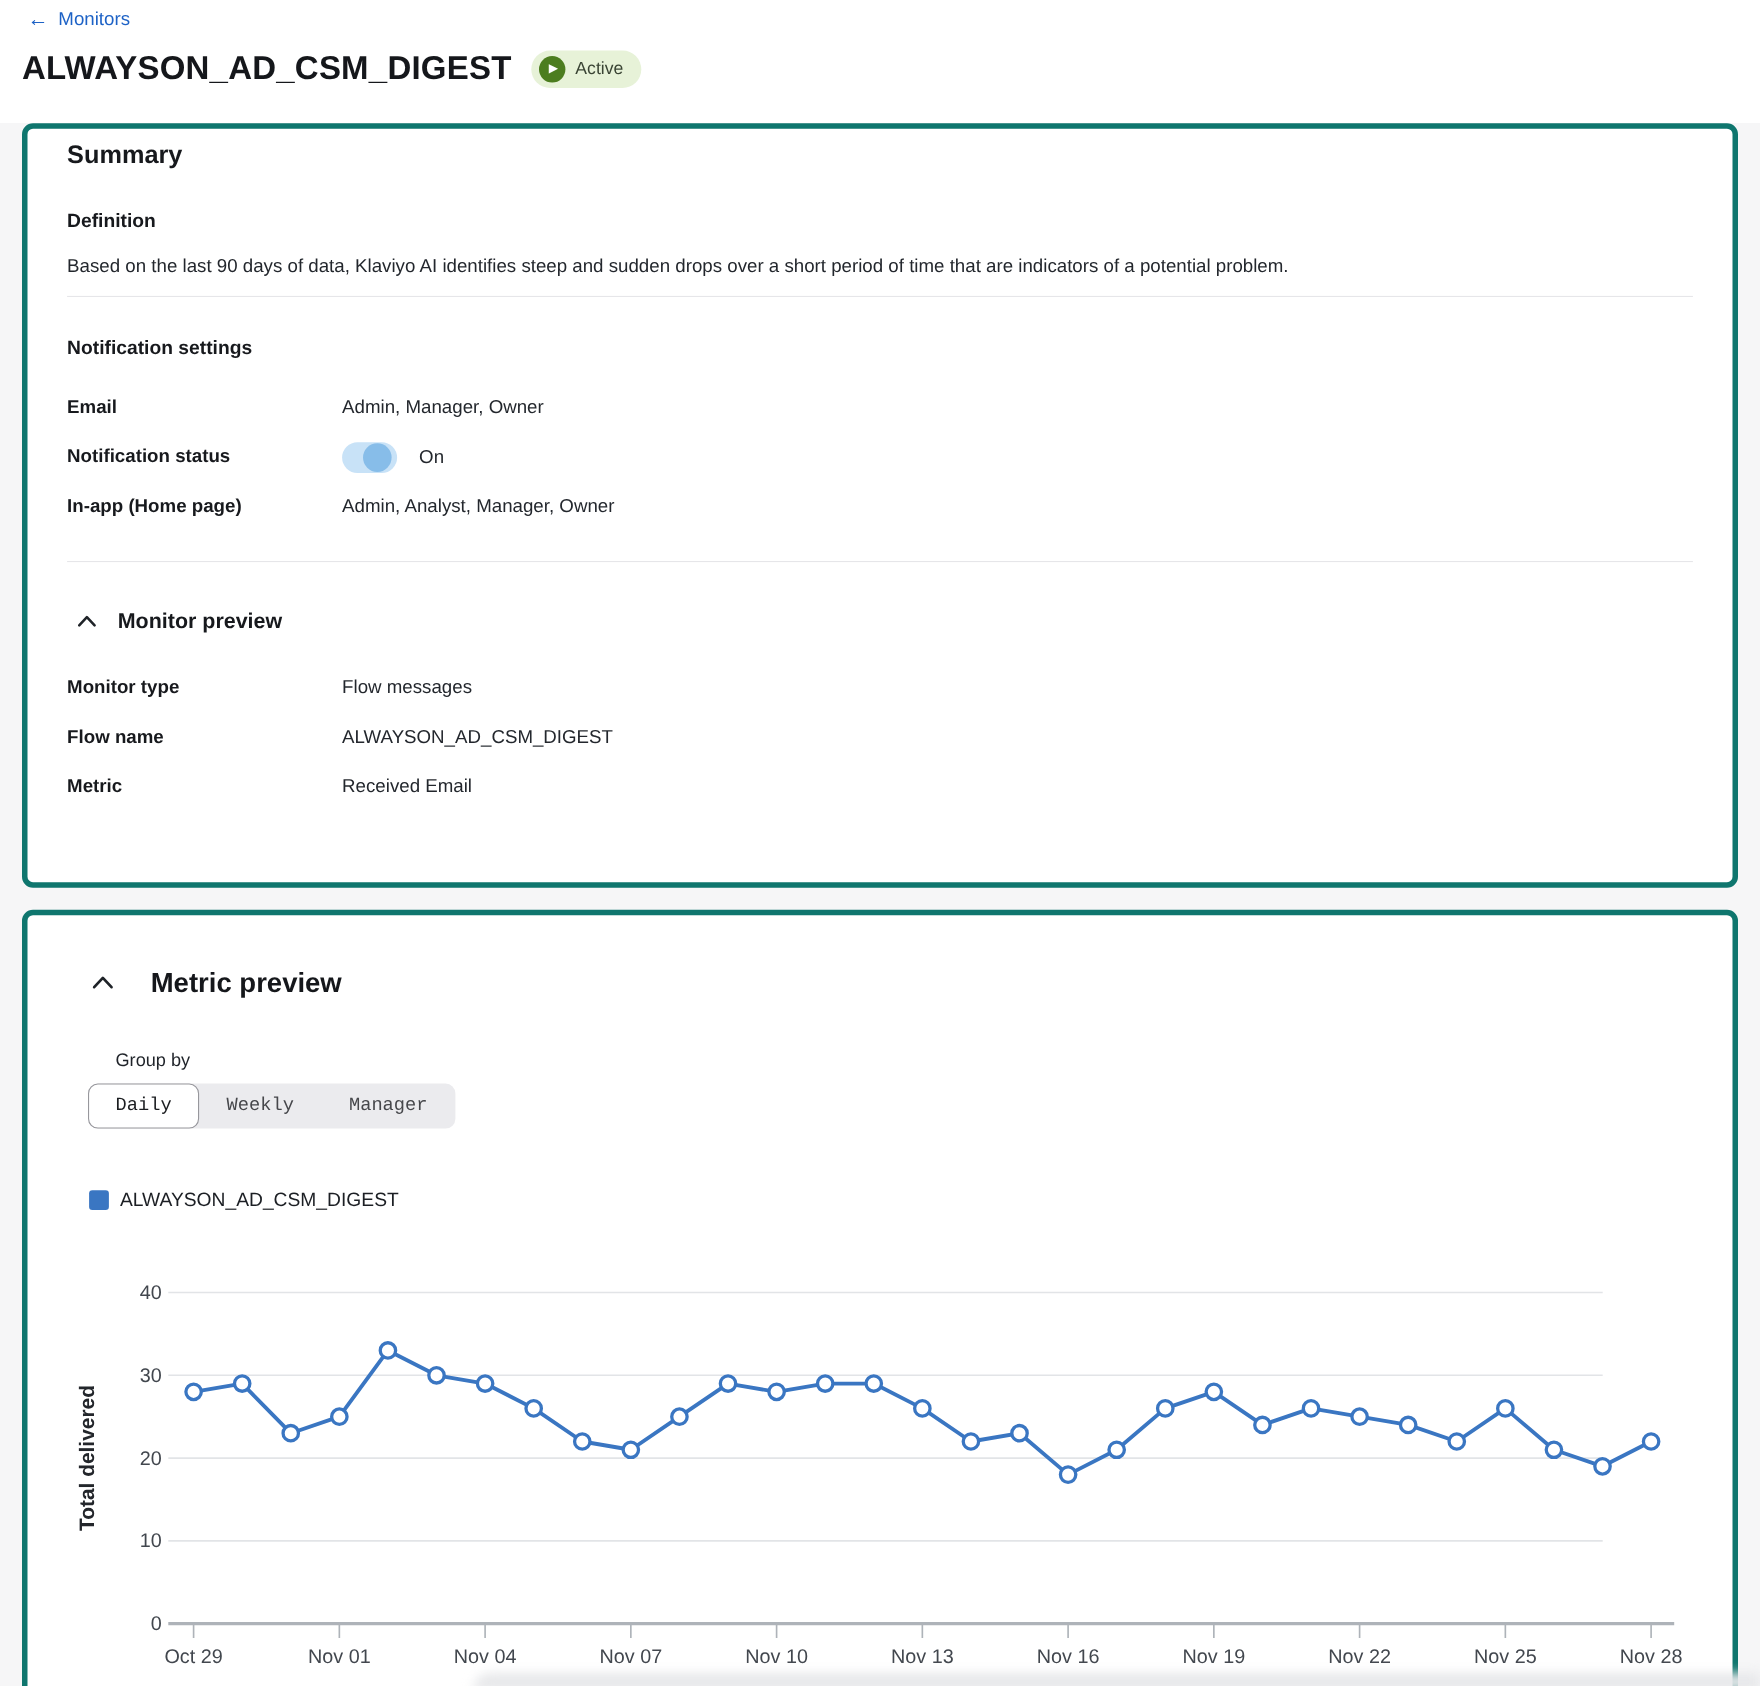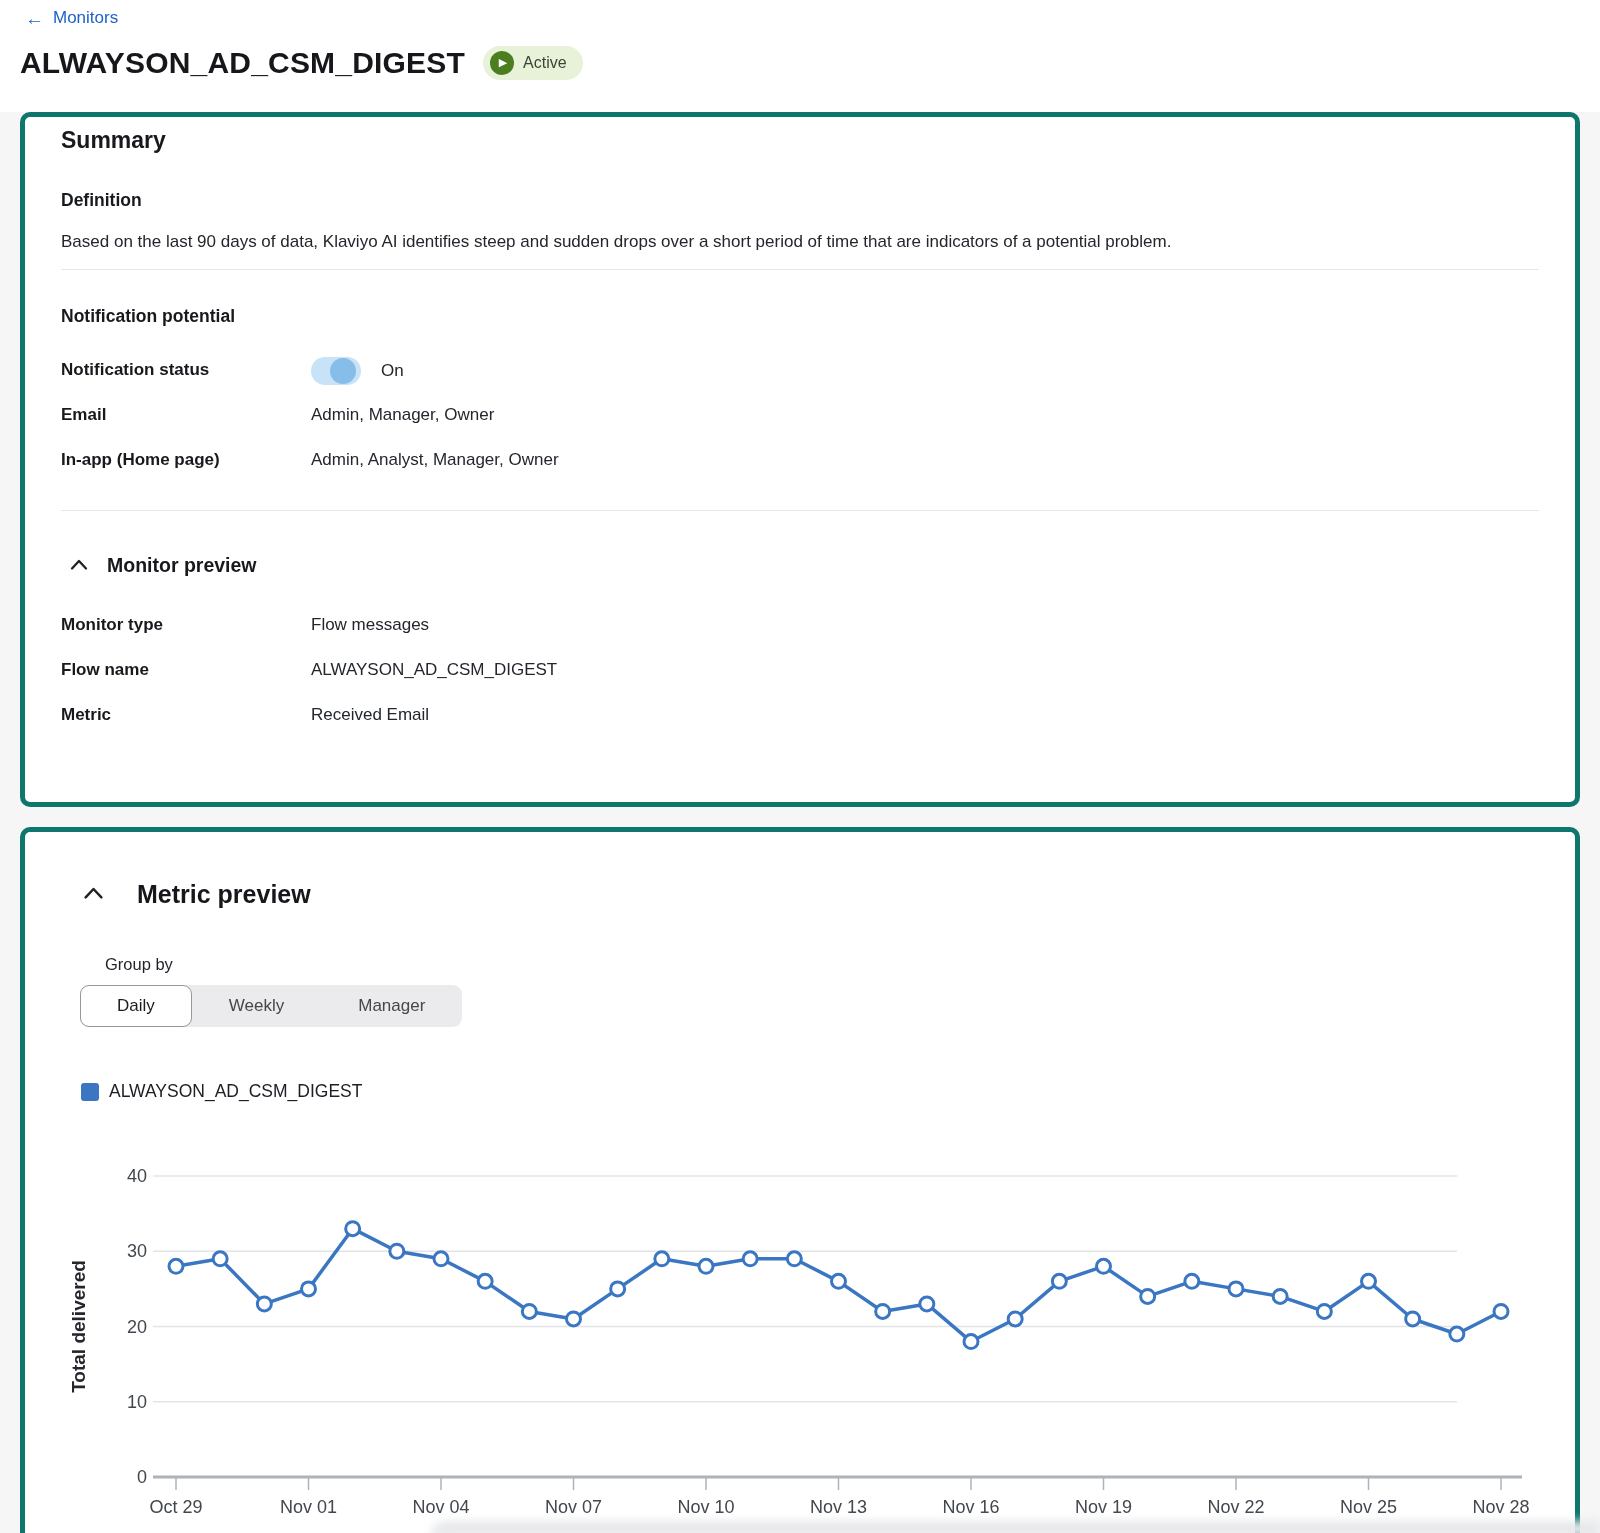--- a/index.html
+++ b/index.html
@@ -46,22 +46,22 @@
   .section-header h3 { font-size:19.5px; font-weight:700; color:#17191d; }
   .chev-btn { background:none; border:none; cursor:pointer; display:flex; padding:0; }
 
   
   .metric-card { margin-top:20px; padding:48px 0 0; min-height:740px; overflow:hidden; }
   .metric-header { display:flex; align-items:flex-start; gap:30px; margin-left:55px; }
   .metric-header h2 { font-size:25px; font-weight:700; color:#15171b; }
   .groupby-label { margin:46px 0 0 80px; font-size:16.5px; color:#1f2329; }
   .groupby-control { display:inline-flex; background:#ebebee; border-radius:9px;
     margin:11px 0 0 55px; }
-  .seg { border:1px solid transparent; background:transparent; padding:10px 36px;
-    font-size:17px; color:#46474b; font-family:Liberation Sans, sans-serif; cursor:pointer; border-radius:9px; }
+  .seg { border:1px solid transparent; background:transparent; padding:10px 24px;
+    font-size:17px; color:#46474b; font-family:Liberation Mono, monospace; cursor:pointer; border-radius:9px; }
   .seg.selected { background:#fff; border:1px solid #97979c; color:#1b1d20; }
 
   .legend { display:flex; align-items:center; gap:10px; margin:54px 0 0 56px; }
   .legend .swatch { width:18px; height:18px; border-radius:3px; background:#3a76c2; }
   .legend .label { font-size:17.5px; color:#1c1f24; }
 
   .chart-wrap { margin-top:43px; }
   .chart-wrap svg { display:block; }
   .chart-wrap text.tick { font-size:18px; fill:#42474e; font-family:"Liberation Sans","DejaVu Sans",sans-serif; }
   .chart-wrap text.ylabel { font-size:19px; font-weight:700; fill:#23262b; font-family:"Liberation Sans","DejaVu Sans",sans-serif; }
@@ -91,35 +91,35 @@
 <div class="content">
 
   <section class="card summary-card">
     <h2 class="card-title">Summary</h2>
 
     <h3 class="sub-heading mt36">Definition</h3>
     <p class="body-text">Based on the last 90 days of data, Klaviyo AI identifies steep and sudden drops over a short period of time that are indicators of a potential problem.</p>
 
     <hr class="divider mt16">
 
-    <h3 class="sub-heading mt36">Notification potential</h3>
+    <h3 class="sub-heading mt36">Notification settings</h3>
 
     <div class="kv-rows">
+      <div class="kv-row">
+        <div class="k">Email</div>
+        <div class="v">Admin, Manager, Owner</div>
+      </div>
       <div class="kv-row">
         <div class="k">Notification status</div>
         <div class="toggle-wrap">
           <button class="toggle" aria-checked="true">
             <span class="knob"></span>
           </button>
           <span class="v">On</span>
         </div>
-      </div>
-      <div class="kv-row">
-        <div class="k">Email</div>
-        <div class="v">Admin, Manager, Owner</div>
       </div>
       <div class="kv-row">
         <div class="k">In-app (Home page)</div>
         <div class="v">Admin, Analyst, Manager, Owner</div>
       </div>
     </div>
 
     <hr class="divider mt15">
 
     <div class="section-header">

